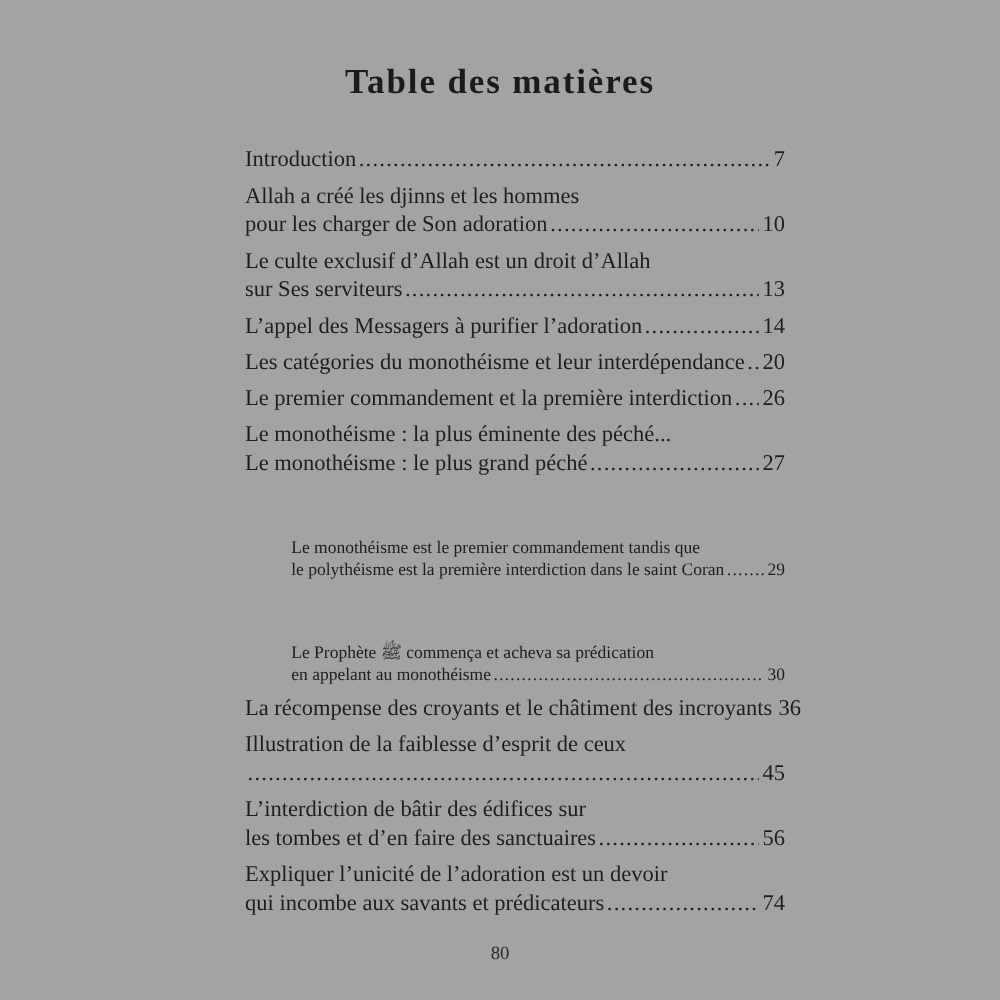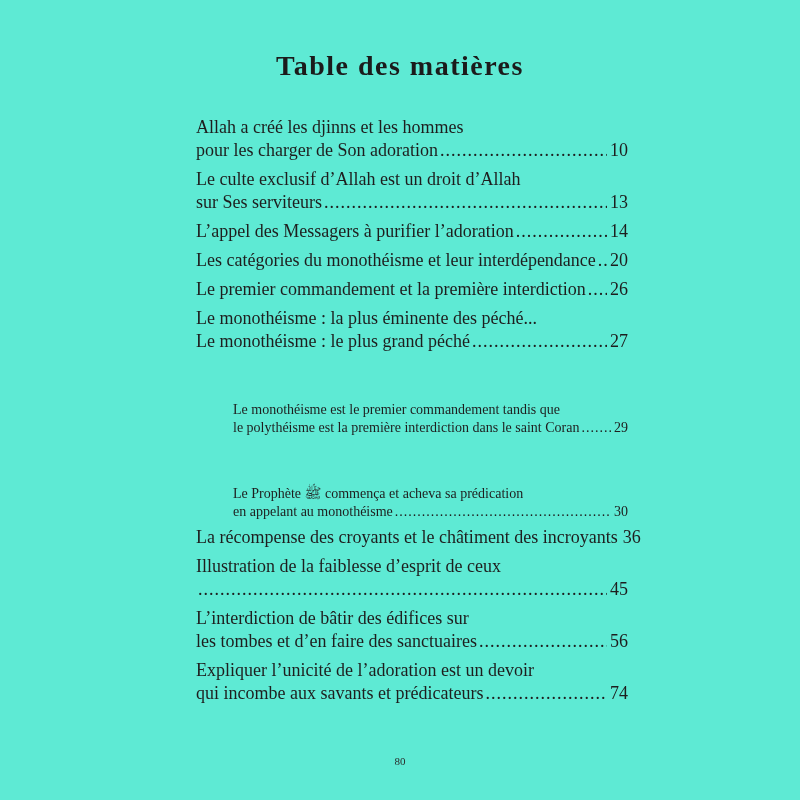--- a/index.html
+++ b/index.html
@@ -11,21 +11,21 @@
     height: 800px;
     background: #ffffff;
     position: relative;
     font-family: "Liberation Serif", "DejaVu Serif", serif;
     color: #1e1e1e;
     overflow: hidden;
   }
   .page {
     position: absolute;
     inset: 0;
-    background: #5eead4;
+    background: #a3a3a3;
   }
   .title {
     position: absolute;
     top: 50px;
     left: 0;
     right: 0;
     text-align: center;
     font-size: 28px;
     font-weight: bold;
     letter-spacing: 1.5px;
@@ -69,32 +69,39 @@
   }
   .pg {
     white-space: nowrap;
   }
   .footer {
     position: absolute;
     top: 755px;
     left: 0;
     right: 0;
     text-align: center;
-    font-size: 11px;
+    font-size: 15px;
     color: #2a2a2a;
   }
 </style>
 </head>
 <body>
 
 <div class="page">
 
   <div class="title">Table des matières</div>
 
   <div class="toc">
+      <div class="entry">
+    <div class="line last">
+      <span class="txt">Introduction</span>
+      <span class="dots"></span>
+      <span class="pg">7</span>
+    </div>
+  </div>
       <div class="entry">
     <div class="line">Allah a créé les djinns et les hommes</div>
         <div class="line last">
       <span class="txt">pour les charger de Son adoration</span>
       <span class="dots"></span>
       <span class="pg">10</span>
     </div>
   </div>
       <div class="entry">
     <div class="line">Le culte exclusif d’Allah est un droit d’Allah</div>

